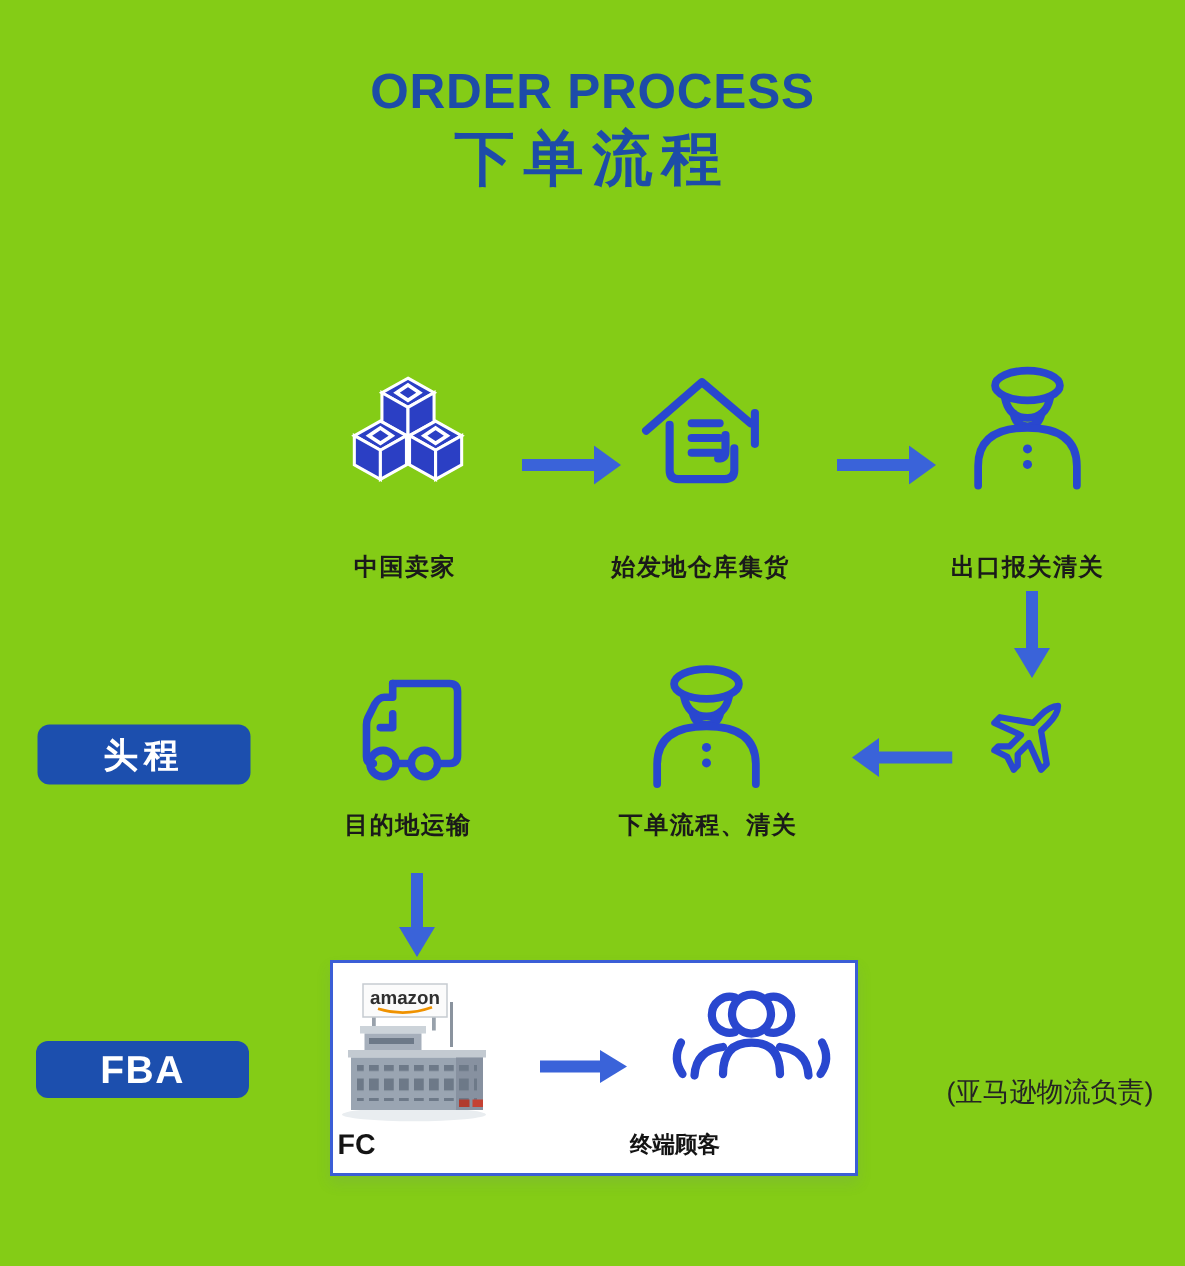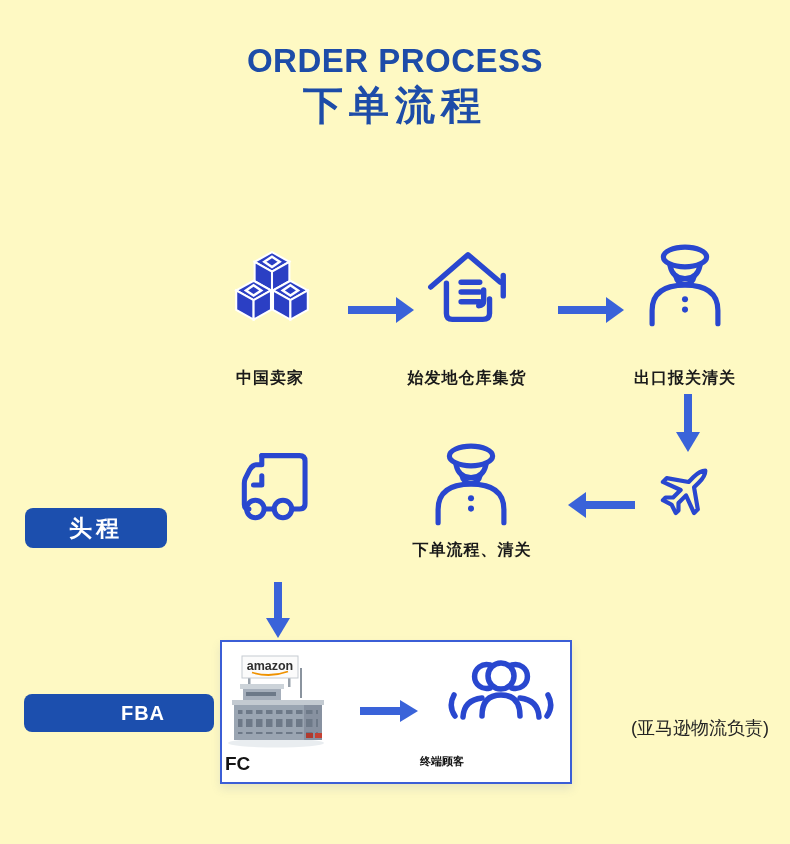--- a/index.html
+++ b/index.html
@@ -1,18 +1,18 @@
 <!DOCTYPE html>
 <html><head>
 <meta charset="utf-8">
 <style>
   html,body { margin:0; padding:0; background:#fff; }
   #canvas {
     position:relative; width:790px; height:844px; margin:0 auto;
-    background:#fef9c3; overflow:hidden;
+    background:#84cc16; overflow:hidden;
     font-family:"Liberation Sans","DejaVu Sans",sans-serif;
   }
   .title-en {
     position:absolute; top:42px; left:0; width:790px; text-align:center;
     font-size:33px; font-weight:600; color:#1d4ca8; letter-spacing:0.5px;
   }
   .title-zh {
     position:absolute; top:78px; left:0; width:790px; text-align:center;
     font-size:40px; font-weight:900; color:#1d4ca8; letter-spacing:6px;
   }
@@ -20,21 +20,21 @@
   .step-label {
     position:absolute; text-align:center; font-size:16px; font-weight:600;
     color:#1a1a1a; letter-spacing:1px; white-space:nowrap;
   }
   .arrow { position:absolute; }
   .badge {
     position:absolute; width:142px; height:40px; background:#1c4fae;
     border-radius:8px; color:#ffffff; display:flex; align-items:center;
     justify-content:center; font-size:23px; font-weight:700; letter-spacing:4px;
   }
-  .badge.latin { letter-spacing:1px; font-size:20px;padding-left:48px; }
+  .badge.latin { letter-spacing:1px; font-size:26px; }
   .fba-box {
     position:absolute; left:220px; top:640px; width:348px; height:140px;
     border:2px solid #3b5ed6; background:#ffffff;
     box-shadow:0 5px 9px rgba(90,110,170,0.14);
   }
   .inner-label {
     position:absolute; color:#141414; font-weight:600;
     white-space:nowrap;
   }
   .note-text {
@@ -139,28 +139,29 @@
     <circle cx="50" cy="62" r="3.2" fill="#2947cf"></circle>
     <circle cx="50" cy="73" r="3.2" fill="#2947cf"></circle>
   </svg>
 
   <svg class="step-icon" style="left:648px; top:452px;" width="76" height="76" viewBox="0 0 100 100">
     <g transform="rotate(45 50 50)">
       <path d="M50,14 C53,17 55,23 55,31 V40 L79,57 V64 L55,55 V69 L62,76 V81 L50,77 L38,81 V76 L45,69 V55 L21,64 V57 L45,40 V31 C45,23 47,17 50,14 Z" fill="none" stroke="#2947cf" stroke-width="5.5" stroke-linejoin="round" stroke-linecap="round"></path>
     </g>
   </svg>
 
+  <div class="step-label" style="left:172px; top:540px; width:200px;">目的地运输</div>
   <div class="step-label" style="left:352px; top:540px; width:240px;">下单流程、清关</div>
 
   <svg class="arrow" style="left:568px; top:492px;" width="67" height="26" viewBox="0 0 67 26">
     <polygon points="18,0 0,13 18,26" fill="#3a63d9"></polygon>
     <rect x="18" y="9" width="49" height="8" fill="#3a63d9"></rect>
   </svg>
 
-  <div class="badge" style="left:25px; top:508px;">
+  <div class="badge" style="left:25px; top:483px;">
     <span>头程</span>
   </div>
 
   <svg class="arrow" style="left:266px; top:582px;" width="24" height="56" viewBox="0 0 24 56">
     <rect x="8" y="0" width="8" height="36" fill="#3a63d9"></rect>
     <polygon points="0,36 12,56 24,36" fill="#3a63d9"></polygon>
   </svg>
 
   <div class="badge latin" style="left:24px; top:694px; height:38px;">
     <span>FBA</span>
@@ -206,17 +207,17 @@
       <path d="M45,11 A12,12 0 1 0 45,34"></path>
       <path d="M67,11 A12,12 0 1 1 67,34"></path>
       <path d="M18,63 Q19,46 37,44"></path>
       <path d="M94,63 Q93,46 75,44"></path>
       <path d="M9,41 Q3,52 10,62"></path>
       <path d="M103,41 Q109,52 102,62"></path>
     </g>
   </svg>
 
   <div class="inner-label" style="left:225px; top:753px; width:100px; font-size:19px;">FC</div>
-  <div class="inner-label" style="left:420px; top:754px; width:160px; font-size:11px;">终端顾客</div>
+  <div class="inner-label" style="left:420px; top:754px; width:160px; font-size:15px;">终端顾客</div>
 
   <div class="note-text">(亚马逊物流负责)</div>
 
 </div>
 
 </body></html>

